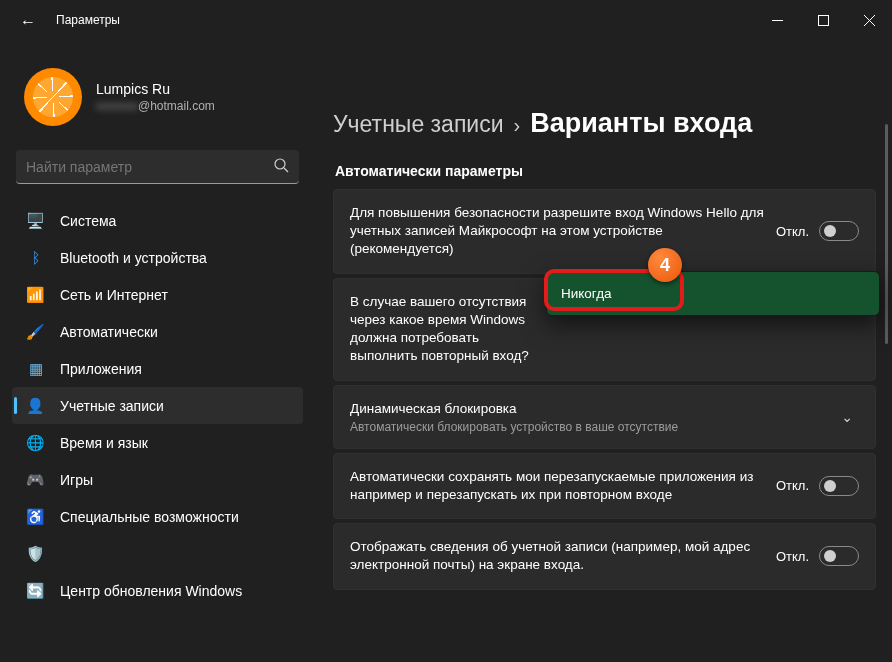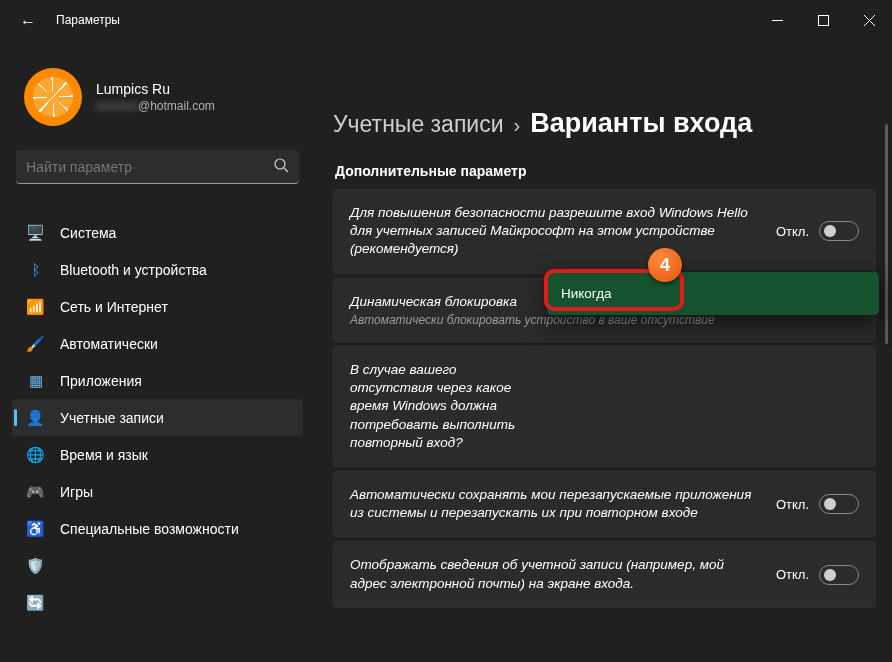--- a/index.html
+++ b/index.html
@@ -48,21 +48,21 @@
   .avatar .seg::before {
     content:""; position:absolute; inset:6px;
     border-radius:50%;
     background:
       repeating-conic-gradient(#ffa733 0deg 40deg, #ffffff 40deg 45deg);
   }
   .profile-text { margin-left: 14px; }
   .profile-name { font-size: 14px; }
   .profile-email { font-size: 12px; color: #b0b0b0; margin-top: 2px; }
   .search {
-    margin: 6px 4px 26px 4px;
+    margin: 6px 4px 14px 4px;
     background: #2d2d2d;
     border-bottom: 1px solid #9a9a9a;
     border-radius: 4px;
     height: 34px; display: flex; align-items: center;
     padding: 0 10px;
   }
   .search input {
     flex: 1; background: transparent; border: none; outline: none;
     color: #cfcfcf; font-size: 14px;
   }
@@ -90,21 +90,21 @@
   .crumb-parent { font-size: 23px; color: #cfcfcf; cursor: pointer; }
   .crumb-sep { font-size: 20px; color: #cfcfcf; }
   .crumb-current { font-size: 27px; font-weight: 600; margin-top: 40px; }
   .section-title { font-size: 14px; font-weight: 600; margin-bottom: 10px; padding-left: 2px; }
   .cards { display: flex; flex-direction: column; gap: 4px; padding-right: 16px; }
   .card {
     background: #2b2b2b; border: 1px solid #303030; border-radius: 4px;
     padding: 14px 16px; display: flex; align-items: center;
     min-height: 62px;
   }
-  .card-text { flex: 1; padding-right: 12px; font-style: italic; }
+  .card-text { flex: 1; padding-right: 12px; }
   .card-title { font-size: 13.5px; line-height: 1.35; }
   .card-sub { font-size: 12px; color: #9c9c9c; margin-top: 2px; }
   .toggle-wrap { display: flex; align-items: center; gap: 10px; }
   .toggle-label { font-size: 13px; }
   .toggle {
     width: 40px; height: 20px; border-radius: 10px;
     border: 1px solid #8a8a8a; position: relative; cursor: pointer;
   }
   .toggle .knob {
     position: absolute; width: 12px; height: 12px; border-radius: 50%;
@@ -232,60 +232,61 @@
         </div>
         <div class="nav-item">
           <span class="nav-icon" style="color: rgb(106, 160, 216);">♿</span>
           <span>Специальные возможности</span>
         </div>
         <div class="nav-item">
           <span class="nav-icon" style="color: rgb(91, 139, 185);">🛡️</span>
         </div>
         <div class="nav-item">
           <span class="nav-icon" style="color: rgb(255, 152, 94);">🔄</span>
+          <span>Центр обновления Windows</span>
         </div>
       </nav>
   </aside>
 
   <main class="main">
     <div class="breadcrumb">
       <span class="crumb-parent">Учетные записи</span>
       <span class="crumb-sep">›</span>
       <span class="crumb-current">Варианты входа</span>
     </div>
 
-    <div class="section-title">Дополнительные параметр</div>
+    <div class="section-title">Автоматически параметры</div>
 
     <div class="cards" id="cards">
         <div class="card">
           <div class="card-text">
             <div class="card-title">Для повышения безопасности разрешите вход Windows Hello для учетных записей Майкрософт на этом устройстве (рекомендуется)</div>
           </div>
           <div class="toggle-wrap">
             <span class="toggle-label">Откл.</span>
             <div class="toggle">
               <div class="knob"></div>
             </div>
           </div>
         </div>
         <div class="card">
           <div class="card-text">
+            <div class="card-title" style="max-width: 190px;">В случае вашего отсутствия через какое время Windows должна потребовать выполнить повторный вход?</div>
+          </div>
+        </div>
+        <div class="card">
+          <div class="card-text">
             <div class="card-title">Динамическая блокировка</div>
             <div class="card-sub">Автоматически блокировать устройство в ваше отсутствие</div>
           </div>
           <div class="chevron">⌄</div>
         </div>
         <div class="card">
           <div class="card-text">
-            <div class="card-title" style="max-width: 190px;">В случае вашего отсутствия через какое время Windows должна потребовать выполнить повторный вход?</div>
-          </div>
-        </div>
-        <div class="card">
-          <div class="card-text">
-            <div class="card-title">Автоматически сохранять мои перезапускаемые приложения из системы и перезапускать их при повторном входе</div>
+            <div class="card-title">Автоматически сохранять мои перезапускаемые приложения из например и перезапускать их при повторном входе</div>
           </div>
           <div class="toggle-wrap">
             <span class="toggle-label">Откл.</span>
             <div class="toggle">
               <div class="knob"></div>
             </div>
           </div>
         </div>
         <div class="card">
           <div class="card-text">

